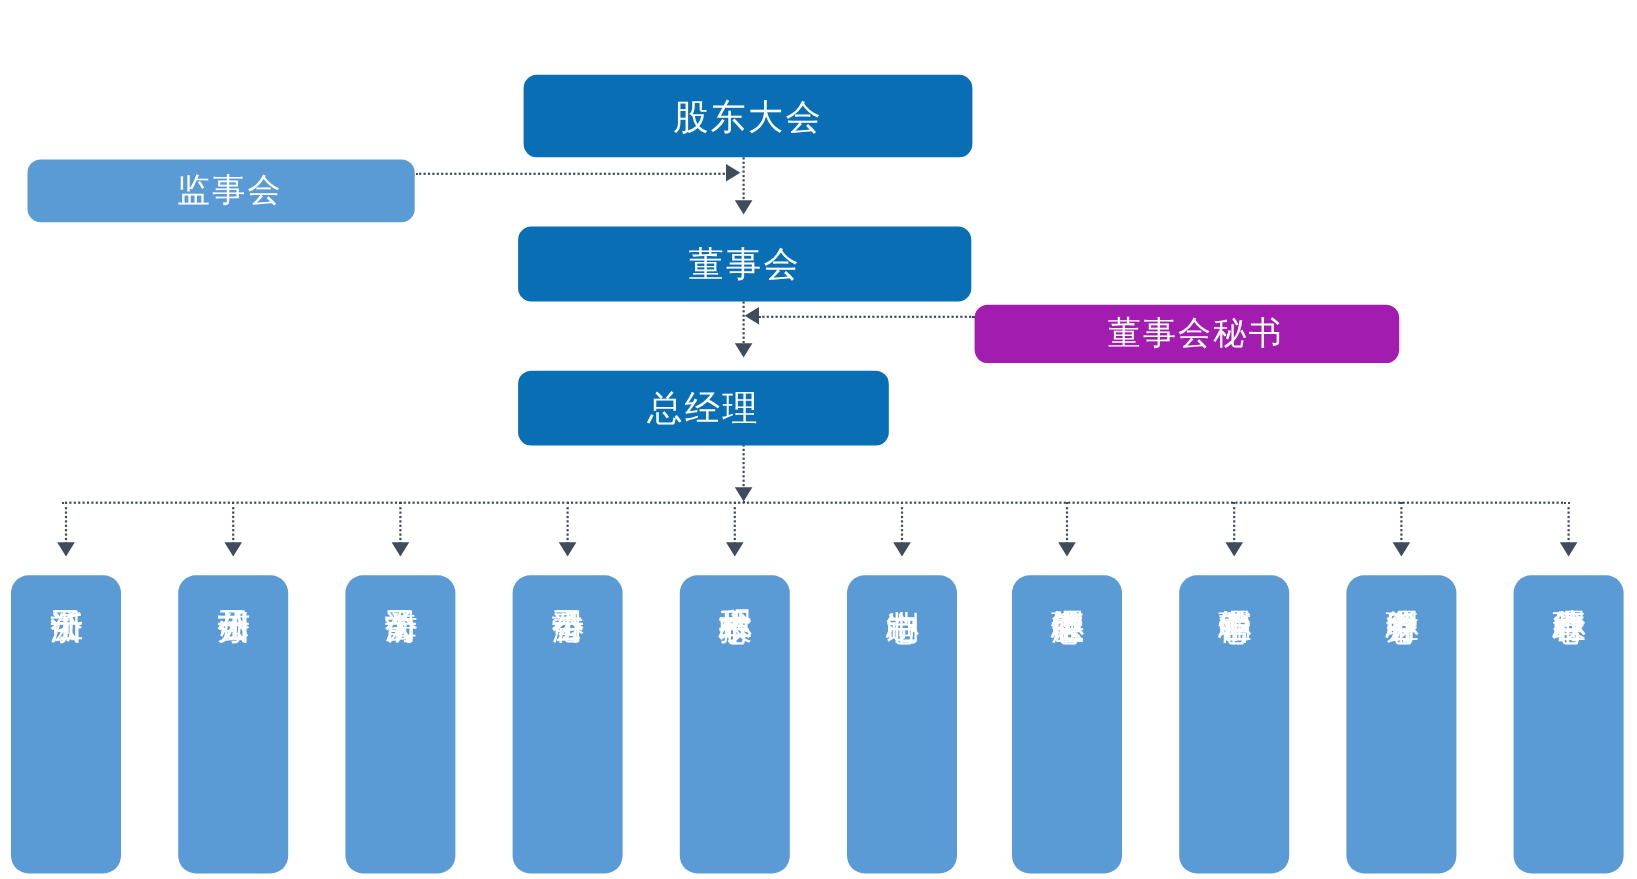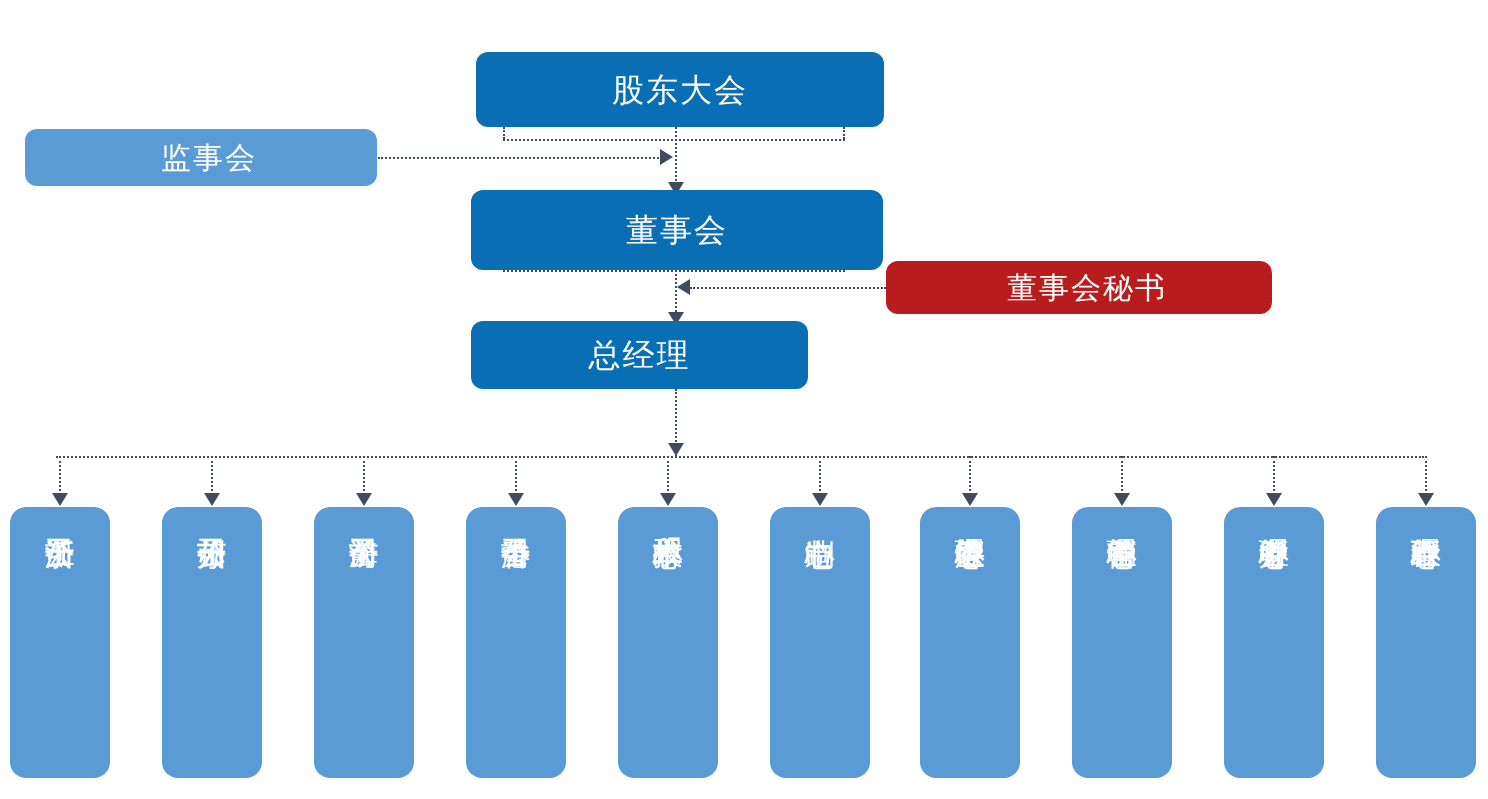--- a/index.html
+++ b/index.html
@@ -17,20 +17,21 @@
   }
   .node {
     position: absolute;
     box-sizing: border-box;
     display: flex;
     align-items: center;
     justify-content: center;
     color: #ffffff;
     text-align: center;
     line-height: 1.0;
+    margin-top: 16px;
   }
   .node.dark   { background: #0A6EB4; }
   .node.light  { background: #5B9BD5; }
 
   .node-label {
     display: block;
     color: #ffffff;
     white-space: pre;
   }
 
@@ -150,25 +151,25 @@
     </div>
 
   <div class="node dark top-node" style="left: 476px; top: 52px; width: 408px; height: 75px; background: rgb(10, 110, 180);">
     <span class="node-label">股东大会</span>
   </div>
 
   <div class="node light side-node" style="left: 25px; top: 129px; width: 352px; height: 57px; background: rgb(91, 155, 213);">
     <span class="node-label">监事会</span>
   </div>
 
-  <div class="node dark top-node" style="left: 471px; top: 190px; width: 412px; height: 80px; background: rgb(10, 110, 180);">
+  <div class="node dark top-node" style="left: 471px; top: 190px; width: 412px; height: 68px; background: rgb(10, 110, 180);">
     <span class="node-label">董事会</span>
   </div>
 
-  <div class="node light side-node" style="left: 886px; top: 261px; width: 386px; height: 53px; background: #b91c1c;">
+  <div class="node light side-node" style="left: 886px; top: 261px; width: 386px; height: 53px; background: #a21caf;">
     <span class="node-label">董事会秘书</span>
   </div>
 
   <div class="node dark top-node" style="left: 471px; top: 321px; width: 337px; height: 68px; background: rgb(10, 110, 180);">
     <span class="node-label">总经理</span>
   </div>
 
   <div id="dept-nodes">
       <div class="node dept-node light" style="left: 10px; top: 507px; width: 100px; height: 271px; background: rgb(91, 155, 213);">
         <span class="node-label">浙江子公司</span>

